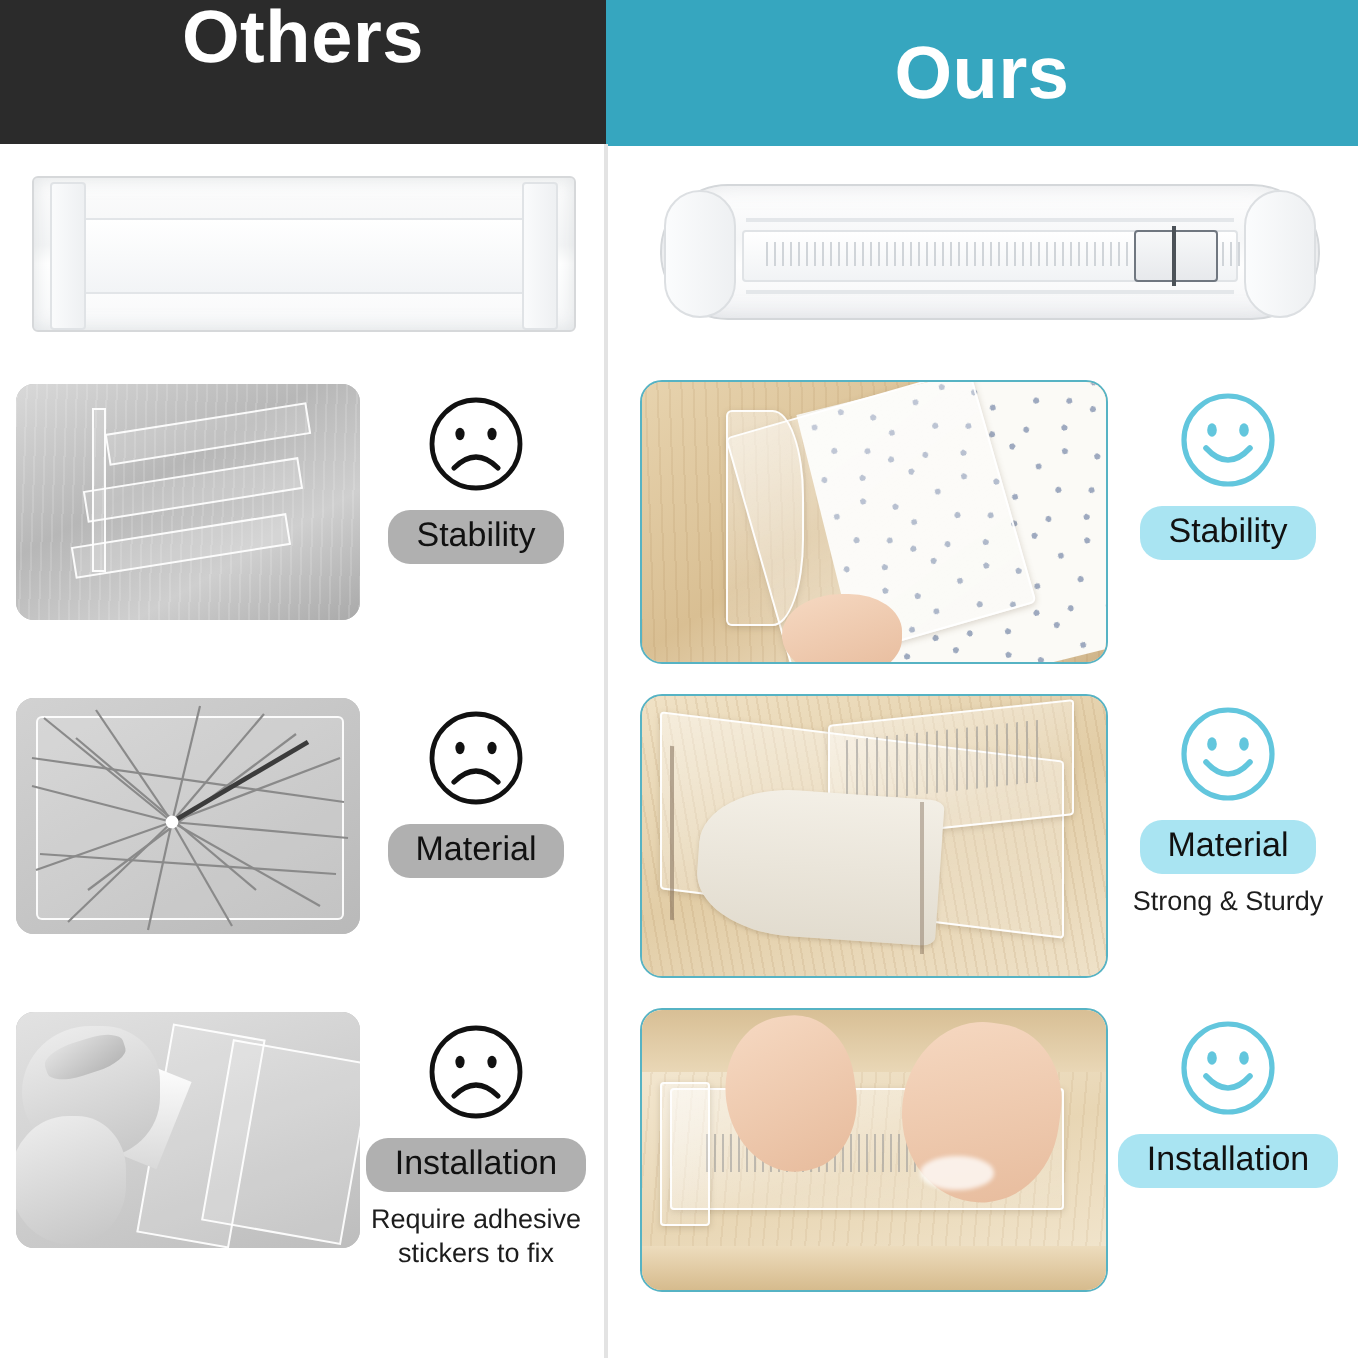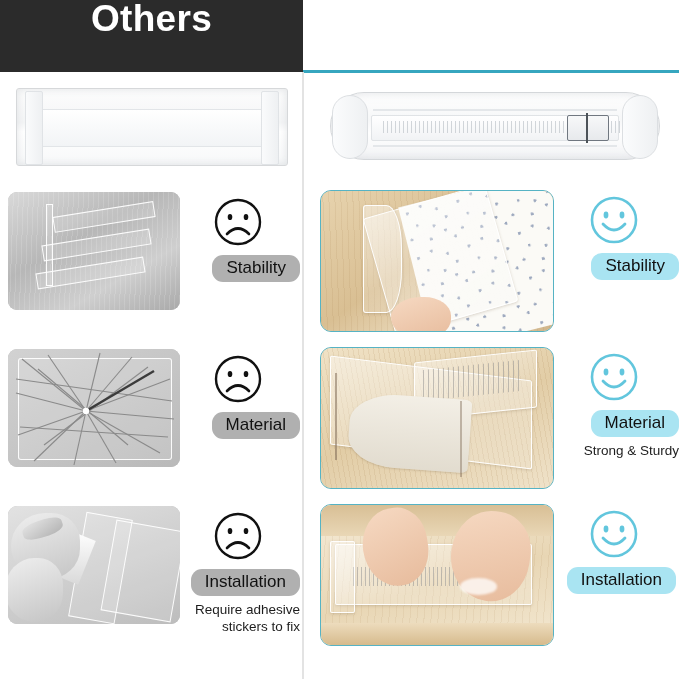--- a/index.html
+++ b/index.html
@@ -101,21 +101,21 @@
 
   
   .row{position:absolute;left:0;width:679px;height:157px;}
   .row-1{top:188px;}
   .row-2{top:345px;}
   .row-3{top:502px;}
 
   .cell-photo-l{position:absolute;left:8px;top:4px;width:172px;height:118px;}
   .cell-photo-r{position:absolute;left:320px;top:2px;width:232px;height:140px;}
 
-  .info{position:absolute;width:124px;text-align:right;}
+  .info{position:absolute;width:124px;text-align:center;}
   .info-l{left:176px;top:8px;}
   .info-r{left:552px;top:6px;}
   .info-r.wide{left:549px;width:130px;}
 
   .face{display:block;margin:0 auto 7px;}
 
   .badge{
     display:inline-block;padding:3px 14px 4px;border-radius:11px;
     font-size:17px;line-height:1.15;white-space:nowrap;color:#111111;
   }
@@ -195,20 +195,23 @@
   }
 </style>
 </head>
 <body>
 
 <div class="board">
 
   <div class="header">
     <div class="hdr-left">
       <span>Others</span>
+    </div>
+    <div class="hdr-right">
+      <span>Ours</span>
     </div>
   </div>
   <div class="teal-underline"></div>
   <div class="col-divider"></div>
 
   <div class="hero-others">
     <div class="ho-body">
       <div class="ho-rail" style="top:30%"></div>
       <div class="ho-rail" style="top:70%"></div>
       <div class="ho-inner"></div>

